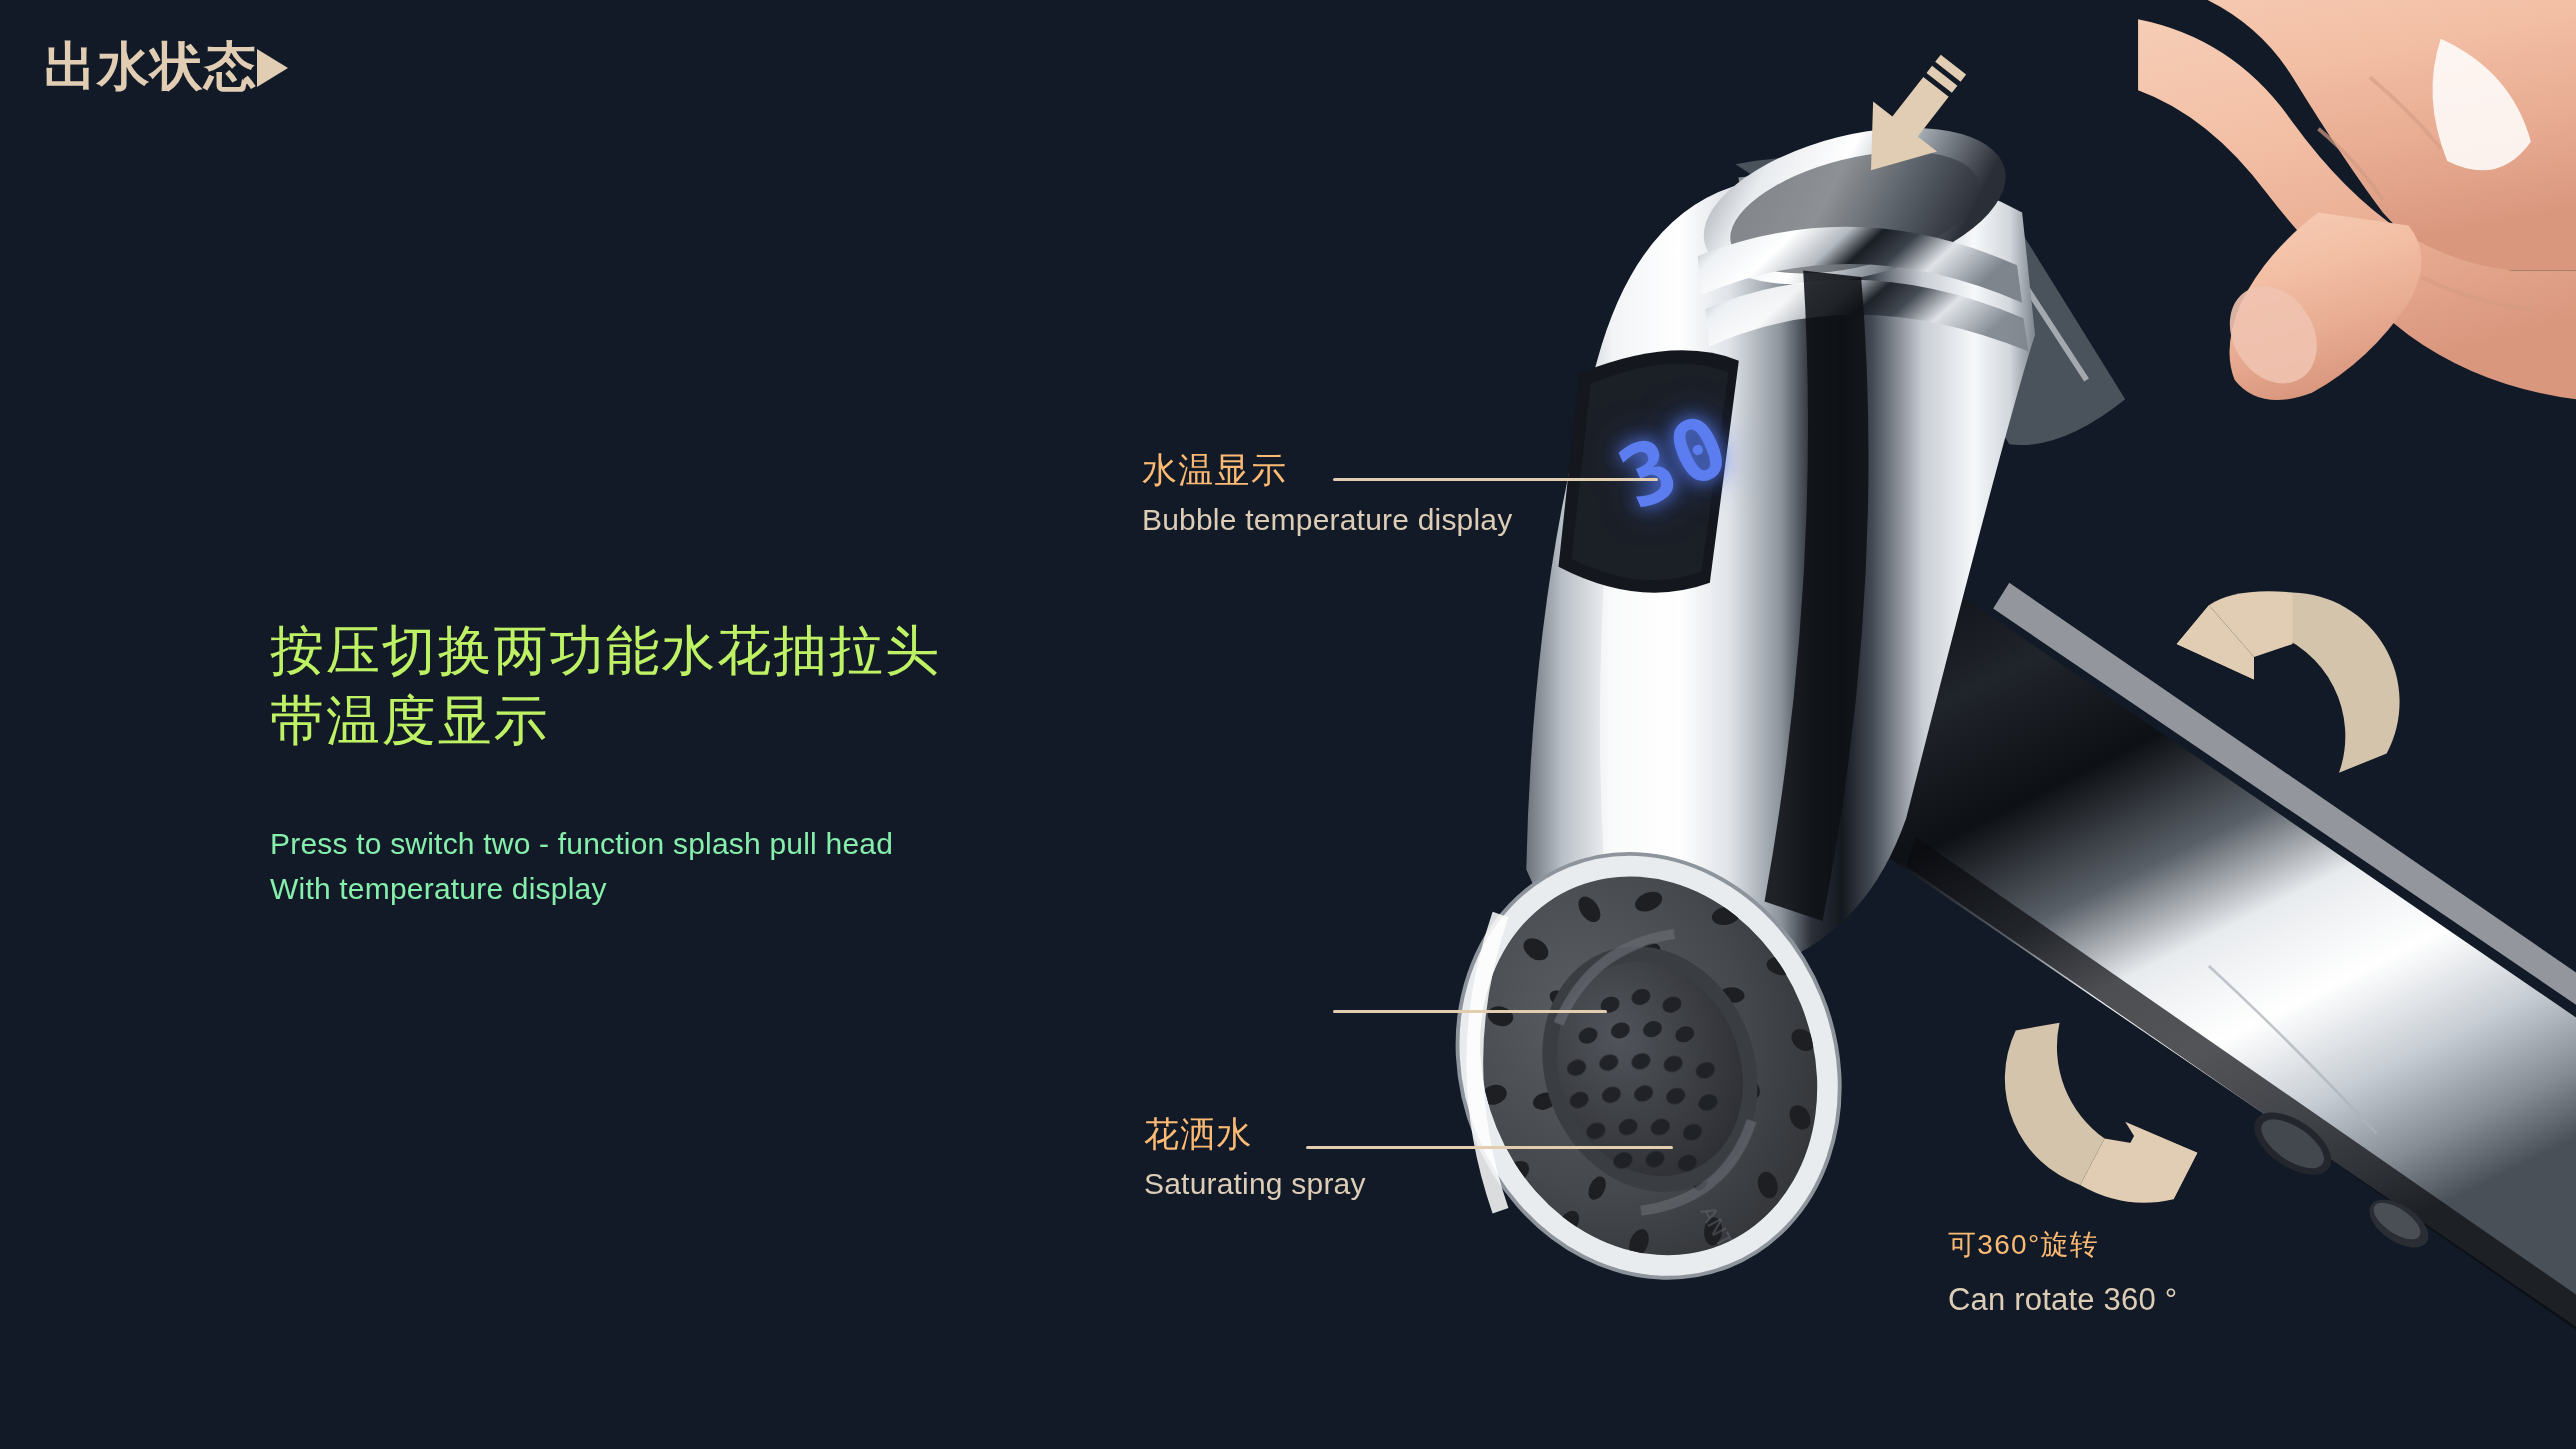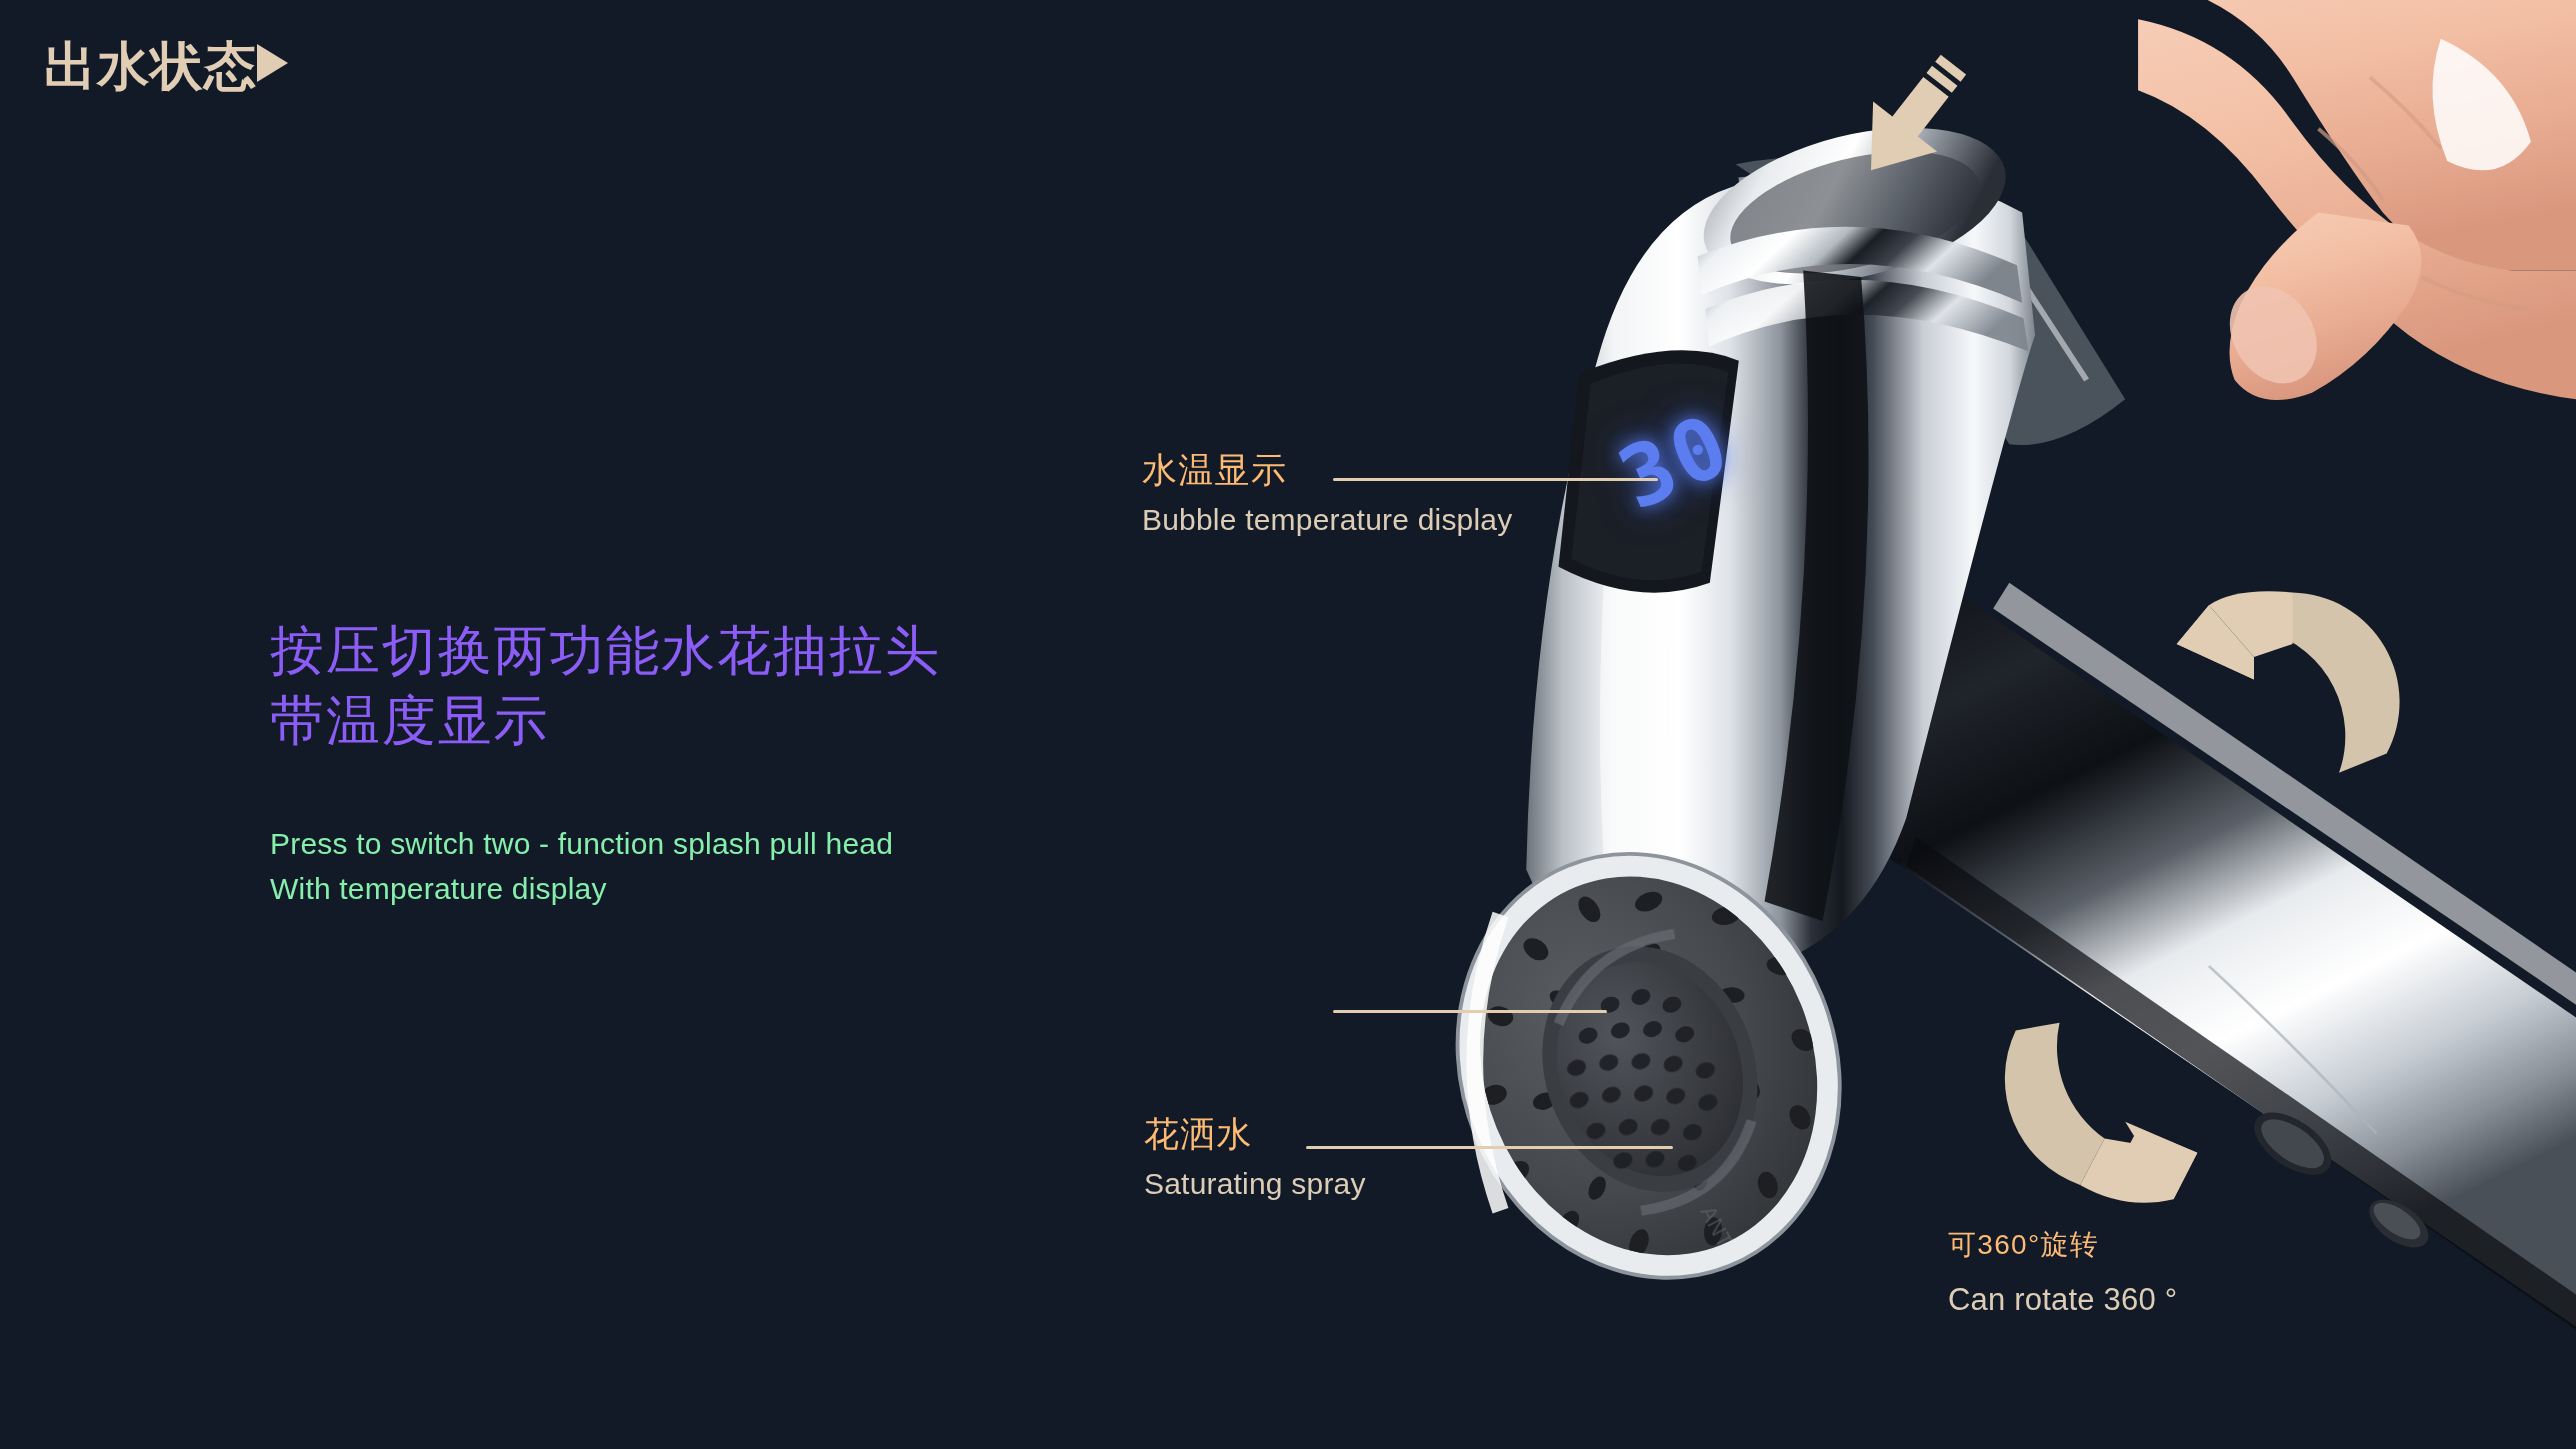--- a/index.html
+++ b/index.html
@@ -10,37 +10,37 @@
     overflow:hidden;
   }
   #stage {
     position:relative; width:2576px; height:1449px;
     background:#111a26;
     overflow:hidden;
   }
   
   #header {
     position:absolute; left:44px; top:40px;
-    display:flex; align-items:flex-start; 
+    display:flex; align-items:center; 
   }
   #header .h-text {
     font-size:52px; font-weight:bold; color:#e0cdb3;
     letter-spacing:1.3px; line-height:1;
   }
   #header .h-arrow {
     width:0; height:0;
     border-left:31px solid #e0cdb3;
     border-top:19.3px solid transparent;
     border-bottom:19.3px solid transparent;
     margin-top:3.9px;
   }
   
   #lead { position:absolute; left:270px; top:615px; width:934px; }
   #lead .cn {
-    font-size:54px; color:#8b5cf6; line-height:1.30;
+    font-size:54px; color:#bef264; line-height:1.30;
     letter-spacing:1.9px; font-weight:400;
   }
   #lead .en {
     margin-top:67px;
     font-size:30px; color:#86efac; line-height:1.48;
     letter-spacing:0.2px;
   }
   
   .callout { position:absolute; }
   .callout .cn {

